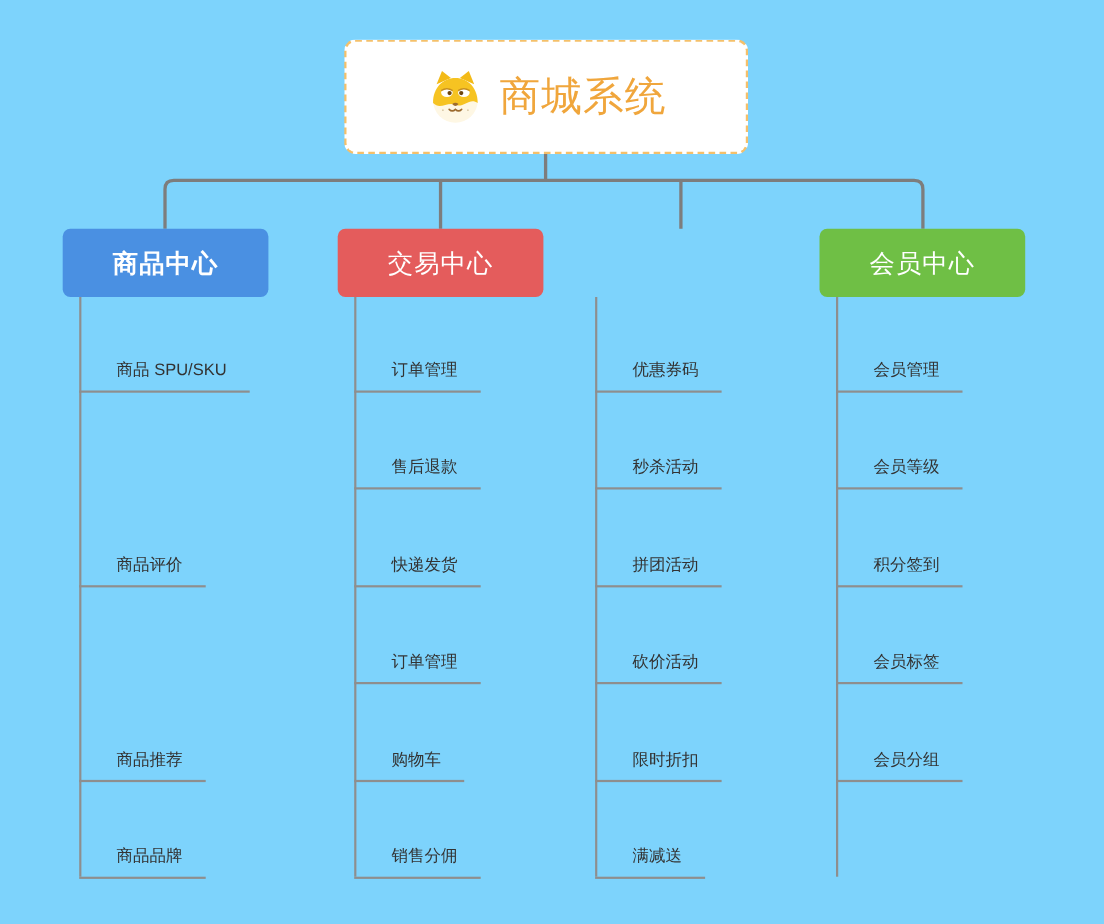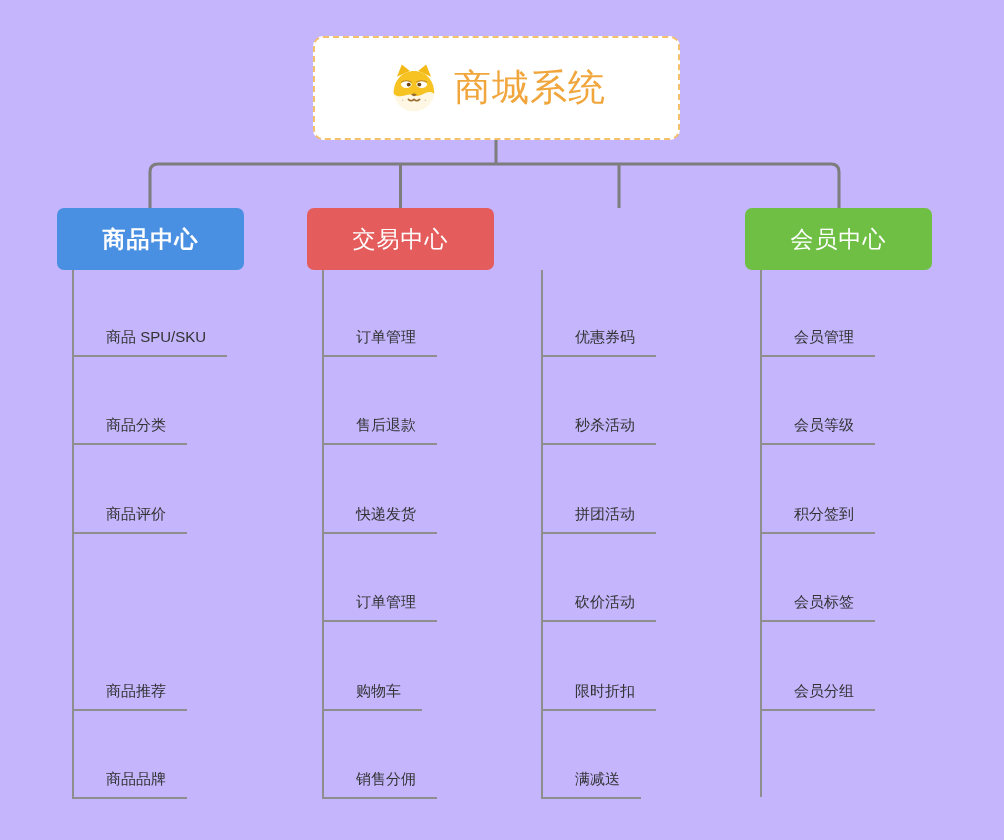--- a/index.html
+++ b/index.html
@@ -3,21 +3,21 @@
 <meta charset="utf-8">
 <style>
   html,body{margin:0;padding:0;}
   body{
     font-family:"Liberation Sans","DejaVu Sans",sans-serif;
     background:#f7f7f7;
   }
   .canvas{
     position:relative;
     width:1004px;height:840px;
-    background:#c4b5fd;
+    background:#7dd3fc;
     overflow:hidden;
   }
   .connector-svg{
     position:absolute;left:0;top:0;
     pointer-events:none;
   }
   
   .root-node{
     position:absolute;left:313px;top:36px;
     width:367px;height:104px;
@@ -98,21 +98,20 @@
         <circle cx="46" cy="47" r="1" fill="#d9c9a8"></circle>
       </svg>
     </span>
     <span class="root-label" style="color: rgb(240, 166, 60);">商城系统</span>
   </div>
 
   <div class="column col-1">
     <div class="branch-node" style="background: rgb(74, 144, 226); font-weight: bold;">商品中心</div>
     <div class="trunk"></div>
     <div class="child r1">商品 SPU/SKU</div>
-    <div class="child r2">商品分类</div>
     <div class="child r3">商品评价</div>
     <div class="child r5">商品推荐</div>
     <div class="child r6">商品品牌</div>
   </div>
 
   <div class="column col-2">
     <div class="branch-node" style="background: rgb(228, 92, 92); font-family: Liberation Serif, serif;">交易中心</div>
     <div class="trunk"></div>
     <div class="child r1">订单管理</div>
     <div class="child r2">售后退款</div>

